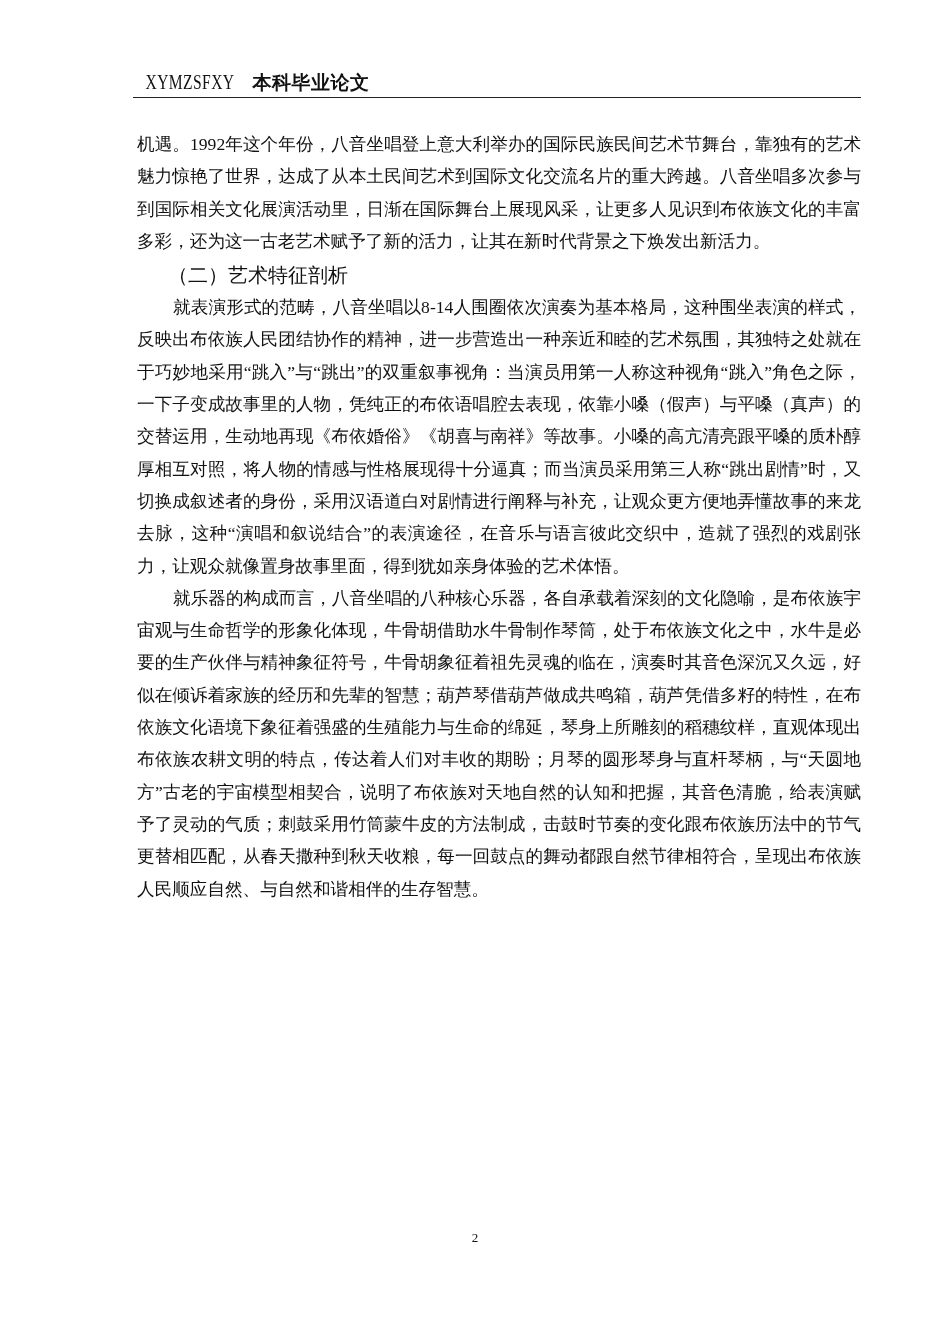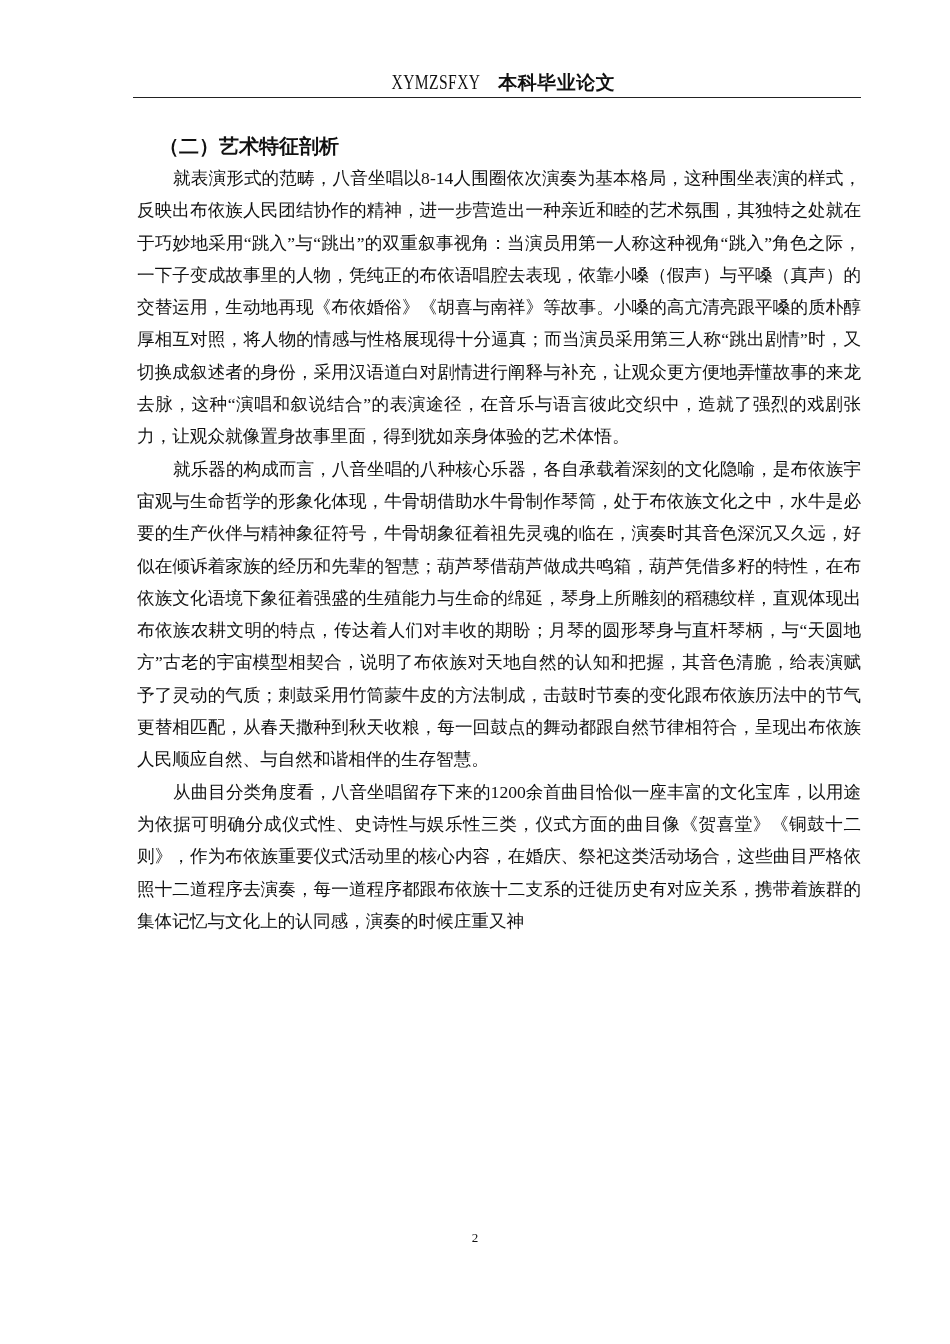--- a/index.html
+++ b/index.html
@@ -1,42 +1,42 @@
 <!DOCTYPE html>
 <html><head>
 <meta charset="utf-8">
 <style>
   html, body { margin: 0; padding: 0; background: #ffffff; }
   body { width: 950px; height: 1344px; position: relative; overflow: hidden;
          font-family: "Liberation Serif", "DejaVu Serif", serif; color: #111; }
   .header { position: absolute; left: 133px; top: 66px; width: 728px; height: 32px;
-            text-align: center; }
+            text-align: left; }
   .header-text { font-size: 20px; letter-spacing: 0.5px; line-height: 32px; }
   .header-latin { font-family: "Liberation Serif", serif; transform: scaleX(0.78); display: inline-block; }
   .header-cn { font-family: "DejaVu Sans", sans-serif; font-weight: bold; font-size: 19px; }
   .header-rule { position: absolute; left: 133px; top: 97px; width: 728px; height: 0;
                  border-top: 1.2px solid #222; }
   .body { position: absolute; left: 137px; top: 128px; width: 724px; }
   .para { font-size: 17.6px; line-height: 32.3px; text-align: justify; margin: 0; }
   .para.indent { text-indent: 36px; }
   .heading { font-family: "DejaVu Sans", sans-serif; font-size: 20px; line-height: 32px;
-             margin: 2px 0 0 22px; font-weight: bold; }
+             margin: 2px 0 0 31px; font-weight: normal; }
   .page-num { position: absolute; left: 0; width: 950px; top: 1230px; text-align: center; font-size: 13px; }
 </style>
 </head>
 <body>
 
 <div class="header">
   <span class="header-text">
     <span class="header-latin">XYMZSFXY</span>
     <span class="header-cn">本科毕业论文</span>
   </span>
 </div>
 <div class="header-rule"></div>
 
 <div class="body">
+  <p class="para">机遇。1992年这个年份，八音坐唱登上意大利举办的国际民族民间艺术节舞台，靠独有的艺术魅力惊艳了世界，达成了从本土民间艺术到国际文化交流名片的重大跨越。八音坐唱多次参与到国际相关文化展演活动里，日渐在国际舞台上展现风采，让更多人见识到布依族文化的丰富多彩，还为这一古老艺术赋予了新的活力，让其在新时代背景之下焕发出新活力。</p>
   <h2 class="heading">（二）艺术特征剖析</h2>
   <p class="para indent">就表演形式的范畴，八音坐唱以8-14人围圈依次演奏为基本格局，这种围坐表演的样式，反映出布依族人民团结协作的精神，进一步营造出一种亲近和睦的艺术氛围，其独特之处就在于巧妙地采用“跳入”与“跳出”的双重叙事视角：当演员用第一人称这种视角“跳入”角色之际，一下子变成故事里的人物，凭纯正的布依语唱腔去表现，依靠小嗓（假声）与平嗓（真声）的交替运用，生动地再现《布依婚俗》《胡喜与南祥》等故事。小嗓的高亢清亮跟平嗓的质朴醇厚相互对照，将人物的情感与性格展现得十分逼真；而当演员采用第三人称“跳出剧情”时，又切换成叙述者的身份，采用汉语道白对剧情进行阐释与补充，让观众更方便地弄懂故事的来龙去脉，这种“演唱和叙说结合”的表演途径，在音乐与语言彼此交织中，造就了强烈的戏剧张力，让观众就像置身故事里面，得到犹如亲身体验的艺术体悟。</p>
   <p class="para indent">就乐器的构成而言，八音坐唱的八种核心乐器，各自承载着深刻的文化隐喻，是布依族宇宙观与生命哲学的形象化体现，牛骨胡借助水牛骨制作琴筒，处于布依族文化之中，水牛是必要的生产伙伴与精神象征符号，牛骨胡象征着祖先灵魂的临在，演奏时其音色深沉又久远，好似在倾诉着家族的经历和先辈的智慧；葫芦琴借葫芦做成共鸣箱，葫芦凭借多籽的特性，在布依族文化语境下象征着强盛的生殖能力与生命的绵延，琴身上所雕刻的稻穗纹样，直观体现出布依族农耕文明的特点，传达着人们对丰收的期盼；月琴的圆形琴身与直杆琴柄，与“天圆地方”古老的宇宙模型相契合，说明了布依族对天地自然的认知和把握，其音色清脆，给表演赋予了灵动的气质；刺鼓采用竹筒蒙牛皮的方法制成，击鼓时节奏的变化跟布依族历法中的节气更替相匹配，从春天撒种到秋天收粮，每一回鼓点的舞动都跟自然节律相符合，呈现出布依族人民顺应自然、与自然和谐相伴的生存智慧。</p>
-  <p class="para indent">从曲目分类角度看，八音坐唱留存下来的1200余首曲目恰似一座丰富的文化宝库，以用途为依据可明确分成仪式性、史诗性与娱乐性三类，仪式方面的曲目像《贺喜堂》《铜鼓十二则》，作为布依族重要仪式活动里的核心内容，在婚庆、祭祀这类活动场合，这些曲目严格依照十二道程序去演奏，每一道程序都跟布依族十二支系的迁徙历史有对应关系，携带着族群的集体记忆与文化上的认同感，演奏的时候庄重又神</p>
 </div>
 
 <div class="page-num">2</div>
 
 </body></html>

